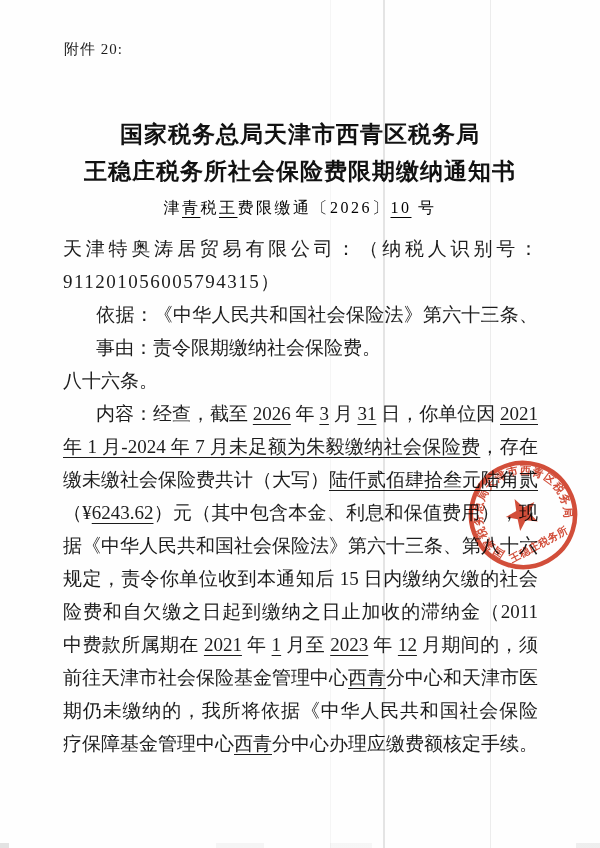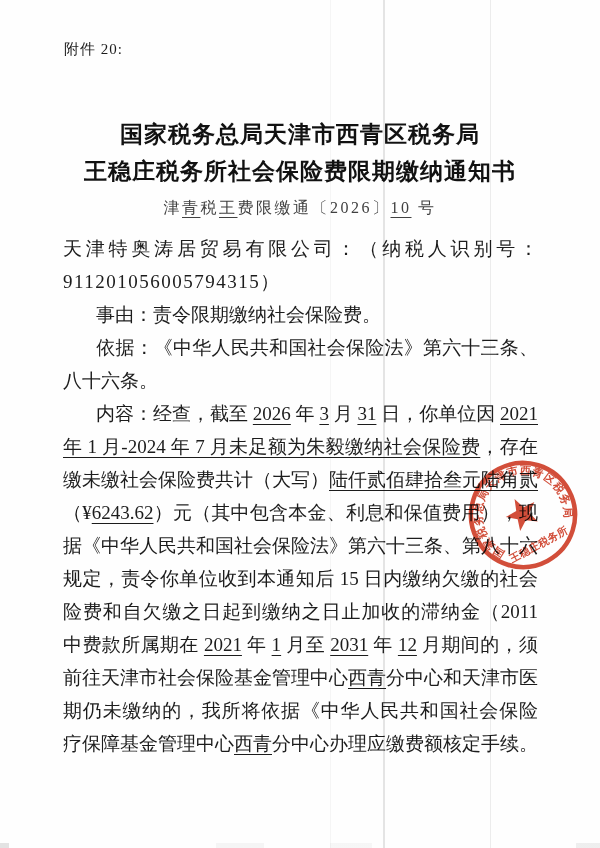--- a/index.html
+++ b/index.html
@@ -25,21 +25,21 @@
   .attachment{
     position:absolute;left:64px;top:40px;
     font-size:15px;letter-spacing:1px;
   }
   .title-block{position:absolute;left:0;right:0;top:116px;text-align:center;}
   .title-line{
     font-size:23px;font-weight:bold;line-height:37px;letter-spacing:1px;
     color:#111;
   }
   .doc-number{
-    margin-top:8px;font-size:16px;letter-spacing:2.5px;color:#404040;
+    margin-top:8px;font-size:16px;letter-spacing:2.5px;color:#000000;
   }
   .body-text{
     position:absolute;left:63px;right:62px;top:232px;
     font-size:19px;
   }
   .line{
     height:33px;line-height:33px;overflow:hidden;
     text-align:justify;text-align-last:justify;
   }
   .line.left{text-align:right;text-align-last:left;}
@@ -70,31 +70,31 @@
 
   <div class="title-block">
     <div class="title-line">国家税务总局天津市西青区税务局</div>
     <div class="title-line">王稳庄税务所社会保险费限期缴纳通知书</div>
     <div class="doc-number"><span>津</span><span class="u">青</span><span>税</span><span class="u">王</span><span>费限缴通〔2026〕</span><span class="u">10</span><span> 号</span></div>
   </div>
 
   <div class="body-text">
       <div class="line"><span>天津特奥涛居贸易有限公司：（纳税人识别号：</span></div>
       <div class="line left lsp"><span>911201056005794315）</span></div>
+      <div class="line"><span class="indent-spacer"></span><span>依据：《中华人民共和国社会保险法》第六十三条、第</span></div>
       <div class="line left"><span class="indent-spacer"></span><span>事由：责令限期缴纳社会保险费。</span></div>
-      <div class="line"><span class="indent-spacer"></span><span>依据：《中华人民共和国社会保险法》第六十三条、第</span></div>
       <div class="line left"><span>八十六条。</span></div>
       <div class="line"><span class="indent-spacer"></span><span>内容：经查，截至 </span><span class="u">2026</span><span> 年 </span><span class="u">3</span><span> 月 </span><span class="u">31</span><span> 日，你单位因 </span><span class="u">2021</span></div>
       <div class="line"><span class="u">年 1 月-2024 年 7 月未足额为朱毅缴纳社会保险费</span><span>，存在应</span></div>
       <div class="line"><span>缴未缴社会保险费共计（大写）</span><span class="u">陆仟贰佰肆拾叁元陆角贰分</span></div>
       <div class="line"><span>（¥</span><span class="u">6243.62</span><span>）元（其中包含本金、利息和保值费用），现根</span></div>
       <div class="line"><span>据《中华人民共和国社会保险法》第六十三条、第八十六条</span></div>
       <div class="line"><span>规定，责令你单位收到本通知后 15 日内缴纳欠缴的社会保</span></div>
       <div class="line"><span>险费和自欠缴之日起到缴纳之日止加收的滞纳金（2011 年 7</span></div>
-      <div class="line"><span>中费款所属期在 </span><span class="u">2021</span><span> 年 </span><span class="u">1</span><span> 月至 </span><span class="u">2031</span><span> 年 </span><span class="u">12</span><span> 月期间的，须先</span></div>
+      <div class="line"><span>中费款所属期在 </span><span class="u">2021</span><span> 年 </span><span class="u">1</span><span> 月至 </span><span class="u">2023</span><span> 年 </span><span class="u">12</span><span> 月期间的，须先</span></div>
       <div class="line"><span>前往天津市社会保险基金管理中心</span><span class="u">西青</span><span>分中心和天津市医</span></div>
       <div class="line"><span>期仍未缴纳的，我所将依据《中华人民共和国社会保险法》</span></div>
       <div class="line"><span>疗保障基金管理中心</span><span class="u">西青</span><span>分中心办理应缴费额核定手续。逾</span></div>
     </div>
 
   <svg class="seal" viewBox="-67 -67 134 134" xmlns="http://www.w3.org/2000/svg">
     <g transform="rotate(-28)" fill="#cf3f29">
       <circle cx="0" cy="0" r="52" fill="none" stroke="#cf3f29" stroke-width="4.5"></circle>
       <defs>
         <path id="sealArc" d="M -33,24.5 A 41.1 41.1 0 1 1 33,24.5" fill="none"></path>

